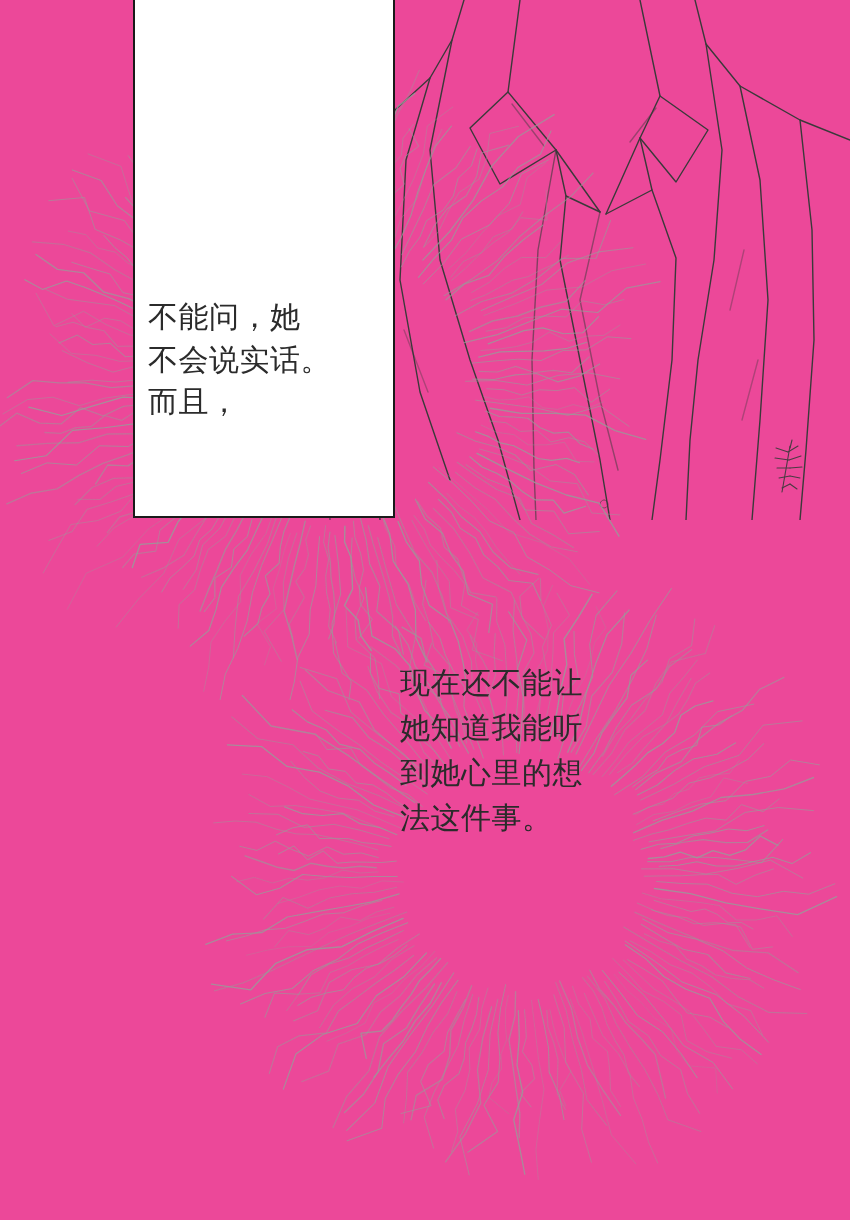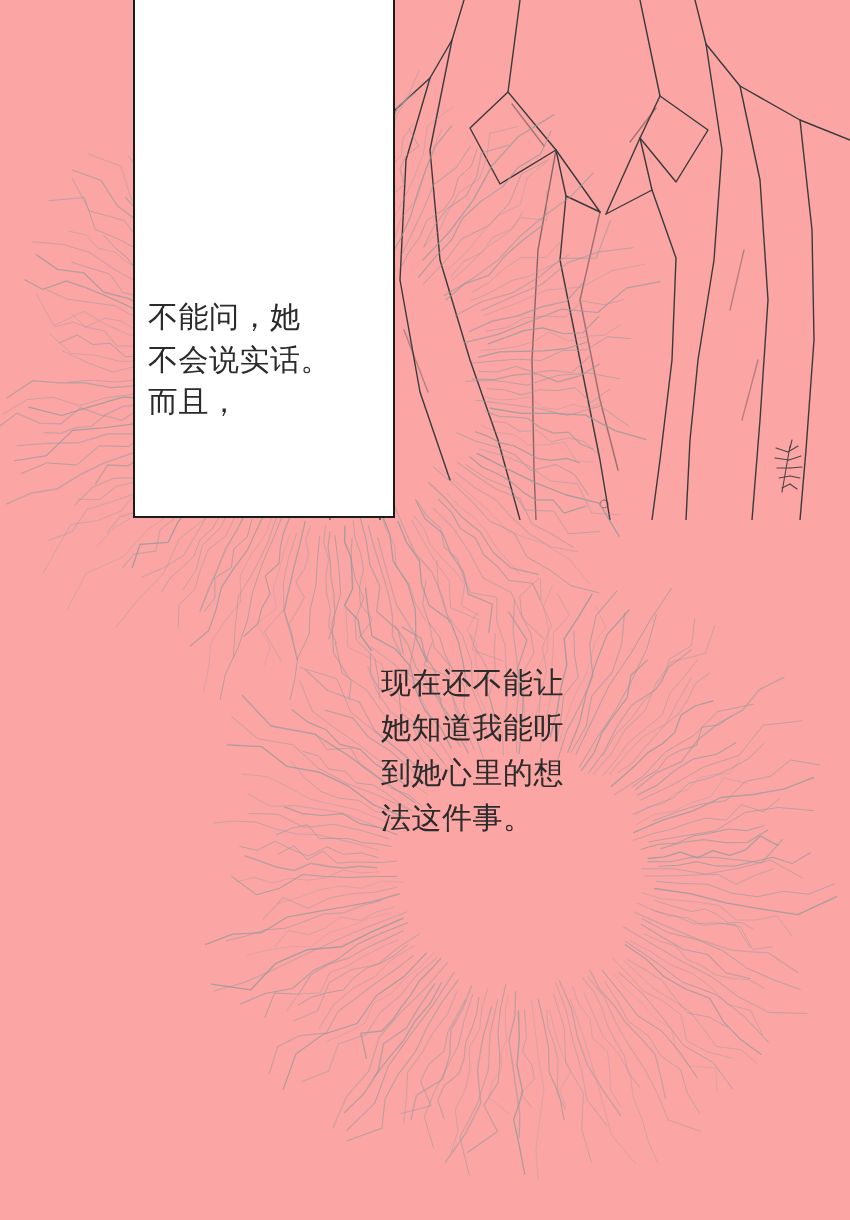--- a/index.html
+++ b/index.html
@@ -7,21 +7,21 @@
     padding: 0;
     background: #ffffff;
   }
   body {
     font-family: "Liberation Sans", sans-serif;
   }
   #page {
     position: relative;
     width: 850px;
     height: 1220px;
-    background: #fca5a5;
+    background: #ec4899;
     overflow: hidden;
   }
 
   
   .panel-art {
     position: absolute;
     left: 0;
     top: 0;
     width: 850px;
     height: 520px;
@@ -72,21 +72,21 @@
     font-size: 30px;
     line-height: 1.42;
     letter-spacing: 0.5px;
   }
   #box-upper-text {
     left: 148px;
     top: 296px;
     width: 250px;
   }
   #free-text-lower {
-    left: 381px;
+    left: 400px;
     top: 660px;
     width: 275px;
     font-size: 30px;
     line-height: 1.5;
   }
 </style>
 </head>
 <body>
 
 <div id="page">

